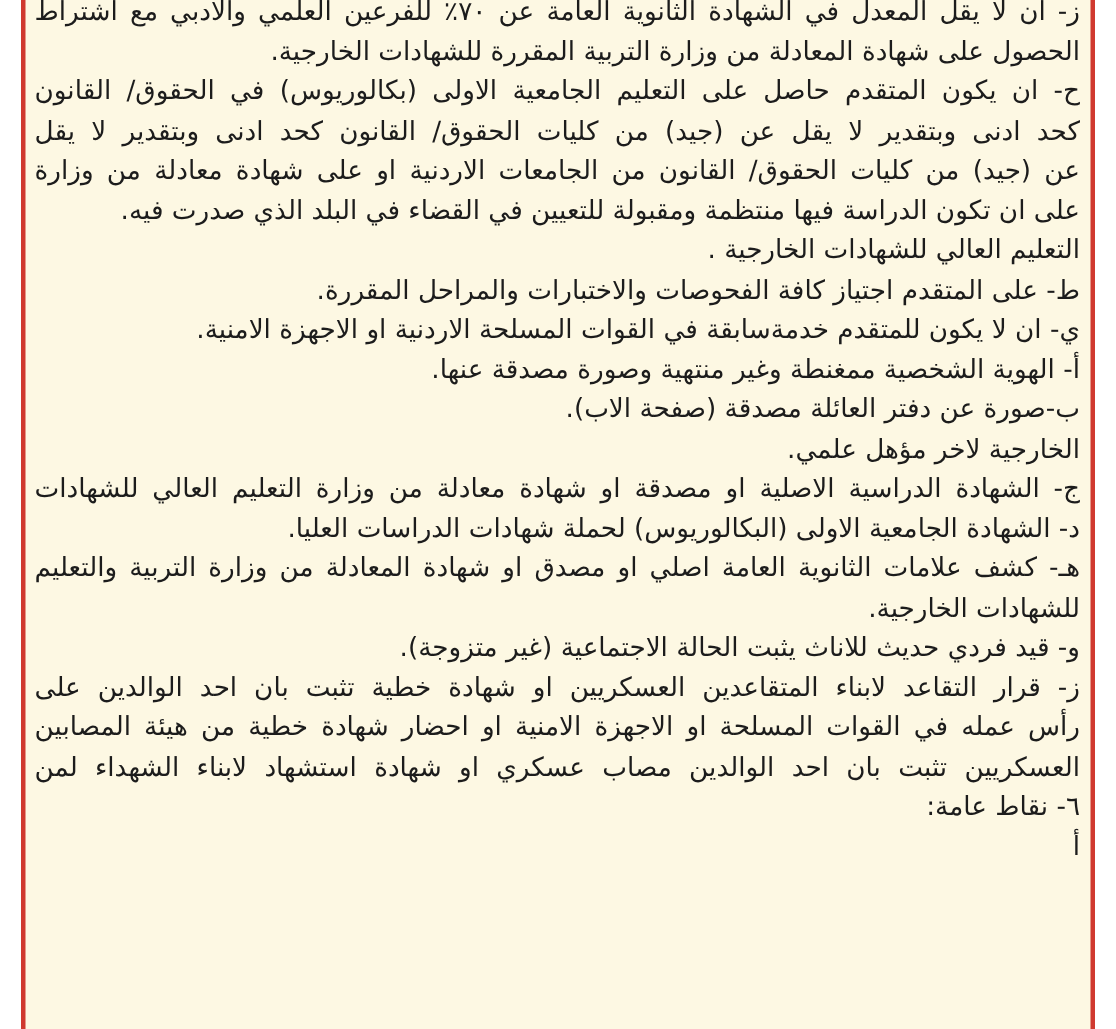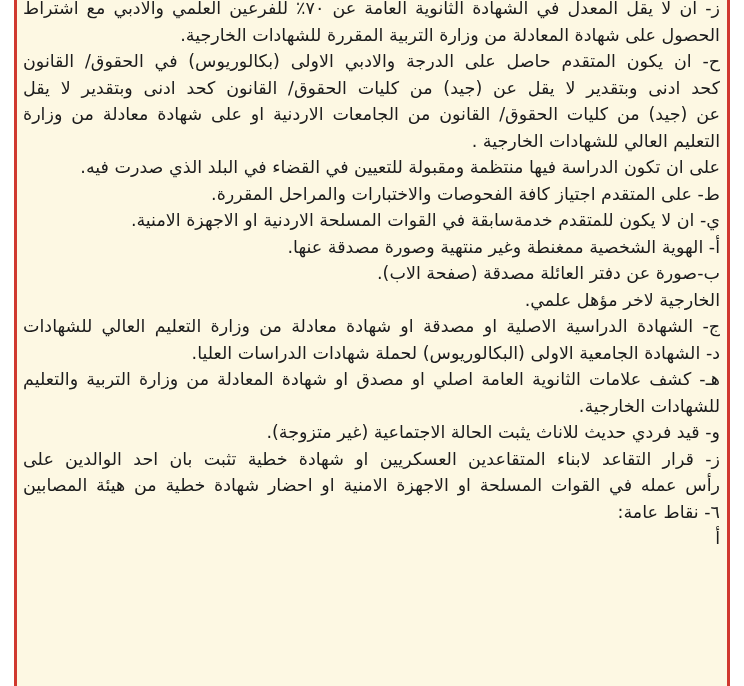--- a/index.html
+++ b/index.html
@@ -35,33 +35,34 @@
     }
     .justify { text-align: justify; text-align-last: justify; }
   </style>
 </head>
 <body>
 
 <div class="page">
   <div class="content">
     <div class="line justify">ز- ان لا يقل المعدل في الشهادة الثانوية العامة عن ٧٠٪ للفرعين العلمي والادبي مع اشتراط</div>
     <div class="line">الحصول على شهادة المعادلة من وزارة التربية المقررة للشهادات الخارجية.</div>
-    <div class="line justify">ح- ان يكون المتقدم حاصل على الدرجة والادبي الاولى (بكالوريوس) في الحقوق/ القانون</div>
+    <div class="line justify">ح- ان يكون المتقدم حاصل على التعليم الجامعية الاولى (بكالوريوس) في الحقوق/ القانون</div>
     <div class="line justify">كحد ادنى وبتقدير لا يقل عن (جيد) من كليات الحقوق/ القانون كحد ادنى وبتقدير لا يقل</div>
     <div class="line justify">عن (جيد) من كليات الحقوق/ القانون من الجامعات الاردنية او على شهادة معادلة من وزارة</div>
+    <div class="line">على ان تكون الدراسة فيها منتظمة ومقبولة للتعيين في القضاء في البلد الذي صدرت فيه.</div>
     <div class="line">التعليم العالي للشهادات الخارجية .</div>
-    <div class="line">على ان تكون الدراسة فيها منتظمة ومقبولة للتعيين في القضاء في البلد الذي صدرت فيه.</div>
     <div class="line">ط- على المتقدم اجتياز كافة الفحوصات والاختبارات والمراحل المقررة.</div>
     <div class="line">ي- ان لا يكون للمتقدم خدمةسابقة في القوات المسلحة الاردنية او الاجهزة الامنية.</div>
     <div class="line">أ- الهوية الشخصية ممغنطة وغير منتهية وصورة مصدقة عنها.</div>
     <div class="line">ب-صورة عن دفتر العائلة مصدقة (صفحة الاب).</div>
     <div class="line">الخارجية لاخر مؤهل علمي.</div>
     <div class="line justify">ج- الشهادة الدراسية الاصلية او مصدقة او شهادة معادلة من وزارة التعليم العالي للشهادات</div>
     <div class="line">د- الشهادة الجامعية الاولى (البكالوريوس) لحملة شهادات الدراسات العليا.</div>
     <div class="line justify">هـ- كشف علامات الثانوية العامة اصلي او مصدق او شهادة المعادلة من وزارة التربية والتعليم</div>
     <div class="line">للشهادات الخارجية.</div>
     <div class="line">و- قيد فردي حديث للاناث يثبت الحالة الاجتماعية (غير متزوجة).</div>
     <div class="line justify">ز- قرار التقاعد لابناء المتقاعدين العسكريين او شهادة خطية تثبت بان احد الوالدين على</div>
     <div class="line justify">رأس عمله في القوات المسلحة او الاجهزة الامنية او احضار شهادة خطية من هيئة المصابين</div>
+    <div class="line justify">العسكريين تثبت بان احد الوالدين مصاب عسكري او شهادة استشهاد لابناء الشهداء لمن</div>
     <div class="line">٦- نقاط عامة:</div>
     <div class="line">أ</div>
   </div>
 </div>
 
 </body></html>

